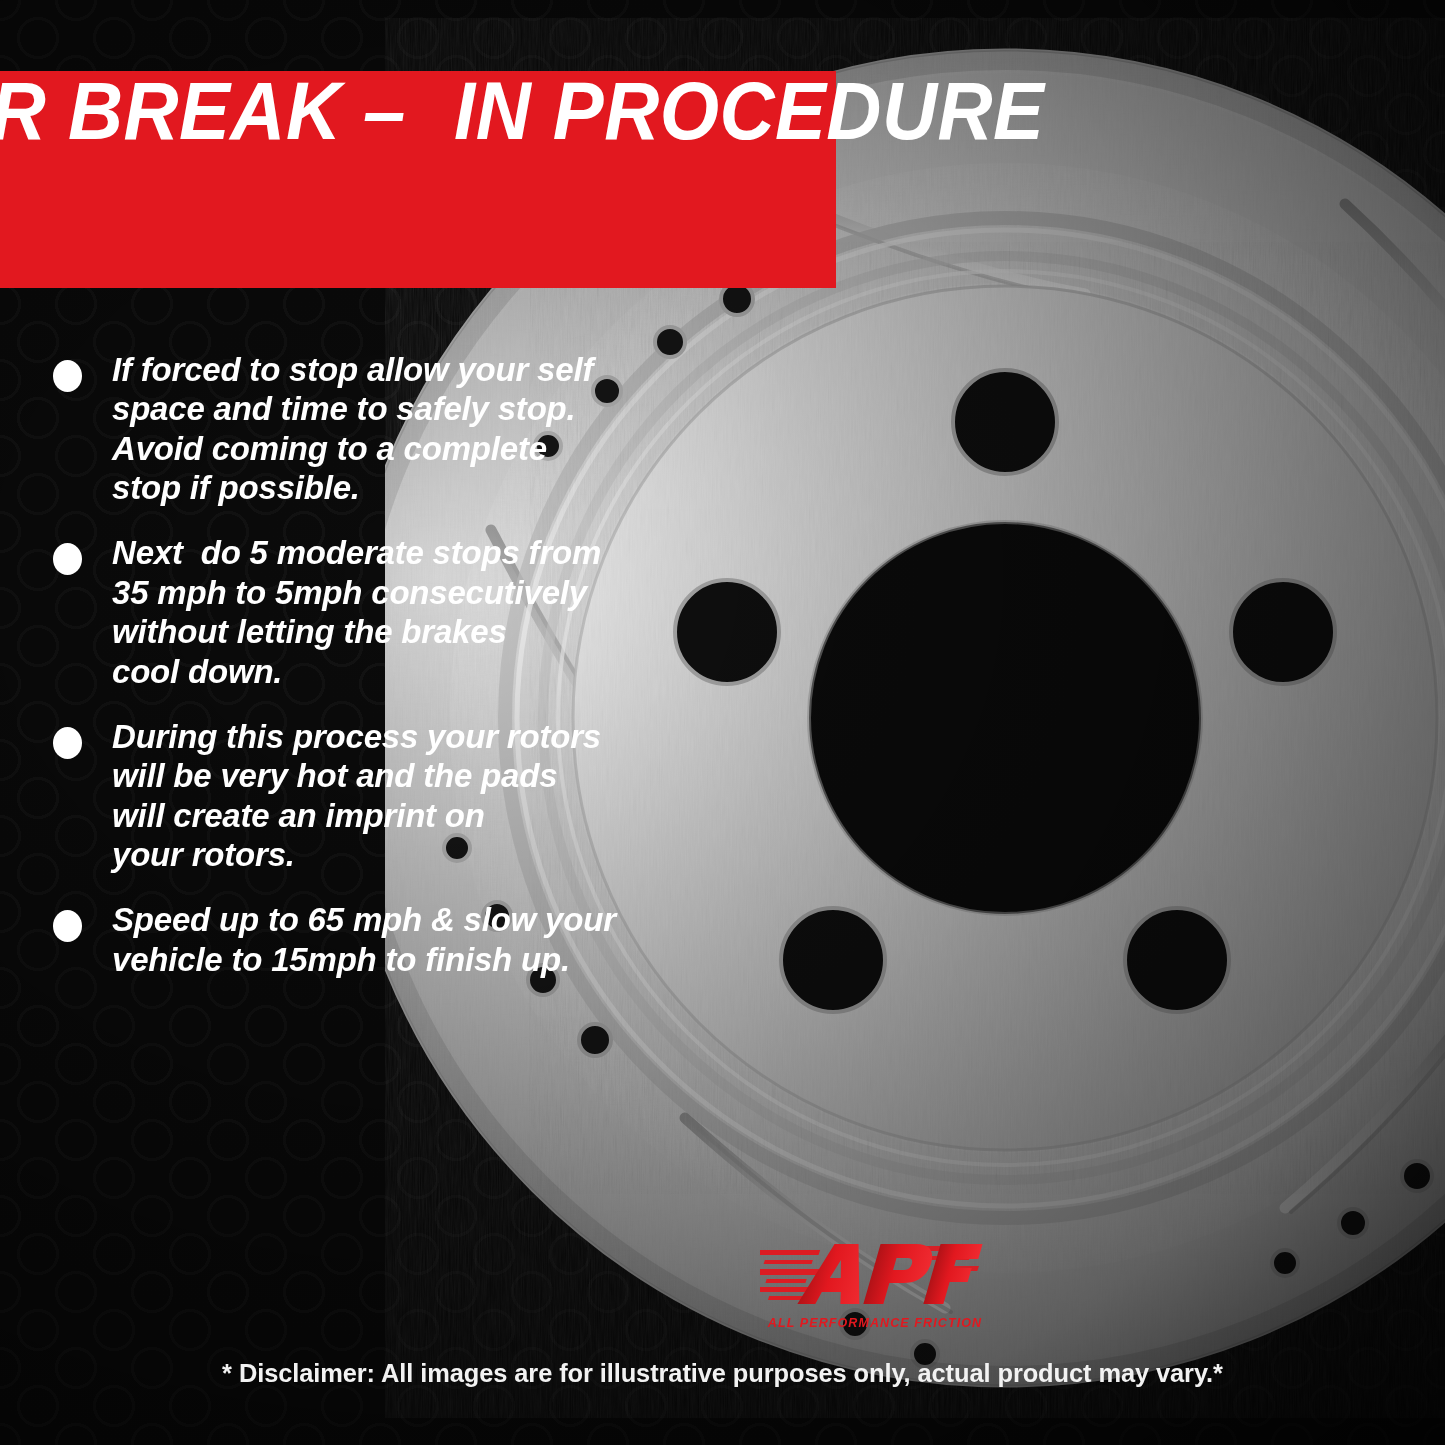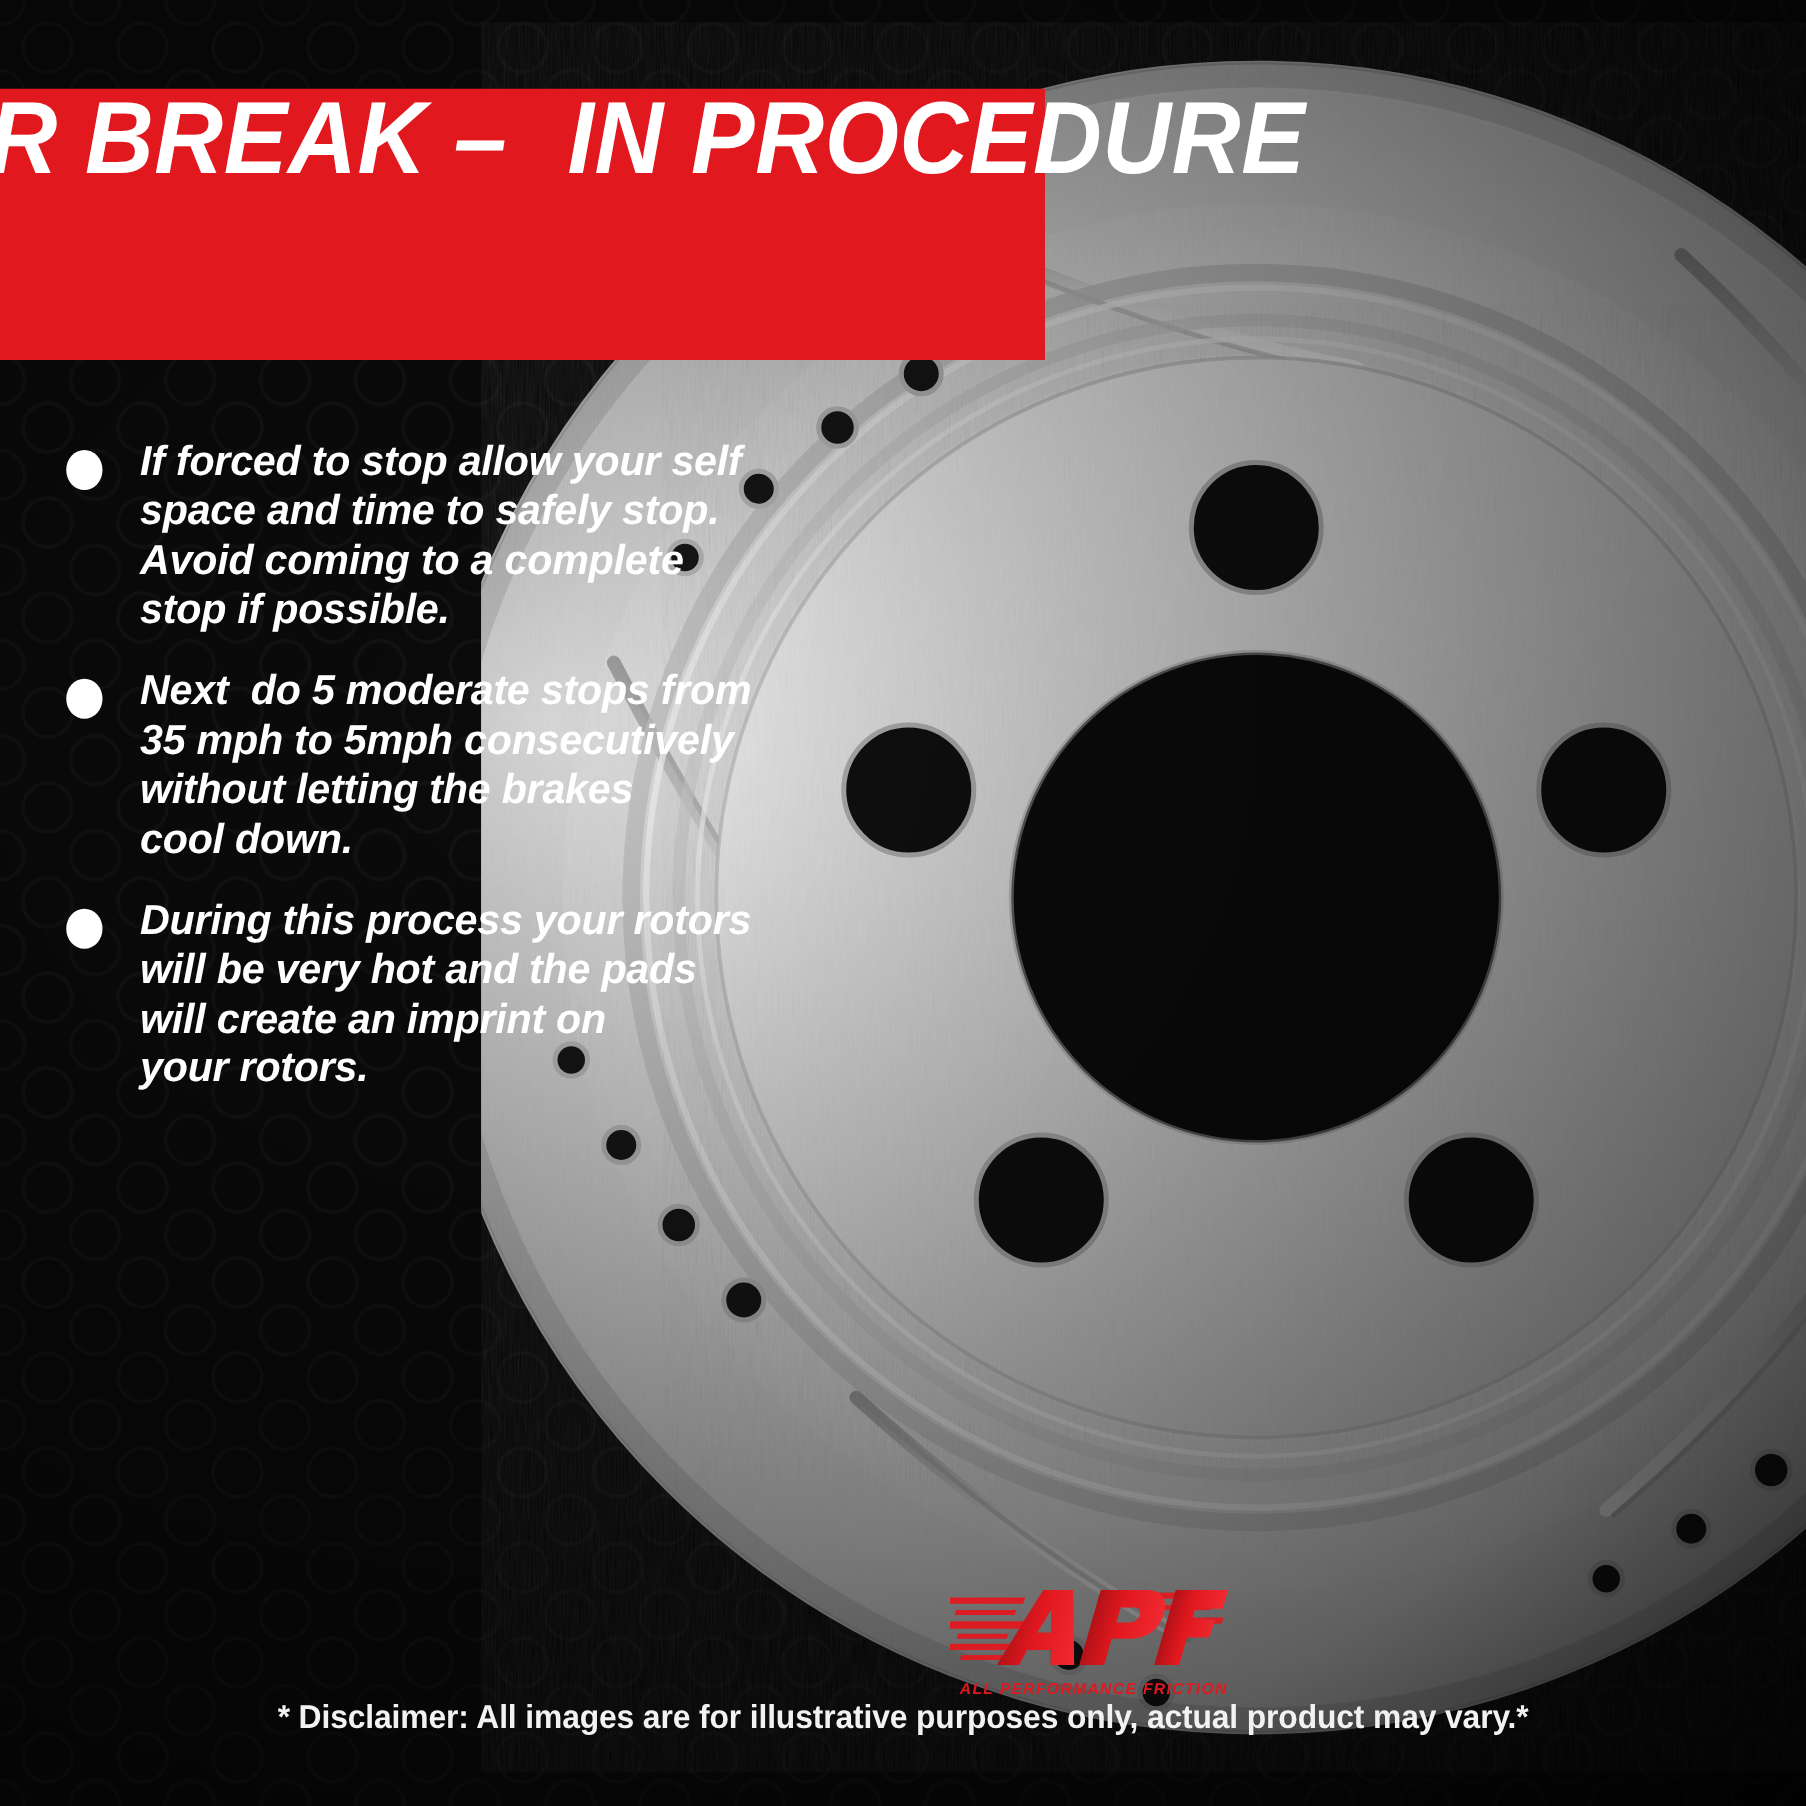--- a/index.html
+++ b/index.html
@@ -107,21 +107,21 @@
     letter-spacing: -0.2px;
     white-space: pre-wrap;
     transform: scaleX(0.985);
     transform-origin: left top;
   }
 
   
   .apf-logo {
     position: absolute;
     left: 760px;
-    top: 1260px;
+    top: 1232px;
     width: 230px;
     height: 105px;
   }
   .apf-svg { display: block; width: 100%; height: 100%; }
 
   
   .disclaimer {
     position: absolute;
     left: 0;
     right: 0;
@@ -290,20 +290,25 @@
     </div>
 
     <div class="bullet">
       <span class="bullet-dot"></span>
       <span class="bullet-text">During this process your rotors
 will be very hot and the pads
 will create an imprint on
 your rotors.</span>
     </div>
 
+    <div class="bullet">
+      <span class="bullet-dot"></span>
+      <span class="bullet-text">Speed up to 65 mph &amp; slow your
+vehicle to 15mph to finish up.</span>
+    </div>
 
   </div>
 
   <div class="apf-logo">
     <svg class="apf-svg" viewBox="0 0 230 105" aria-hidden="true">
       <defs>
         <linearGradient id="apfRed" x1="0%" y1="0%" x2="100%" y2="0%">
           <stop offset="0%" stop-color="#b21217"></stop>
           <stop offset="40%" stop-color="#e2181f"></stop>
           <stop offset="100%" stop-color="#ef2a30"></stop>

